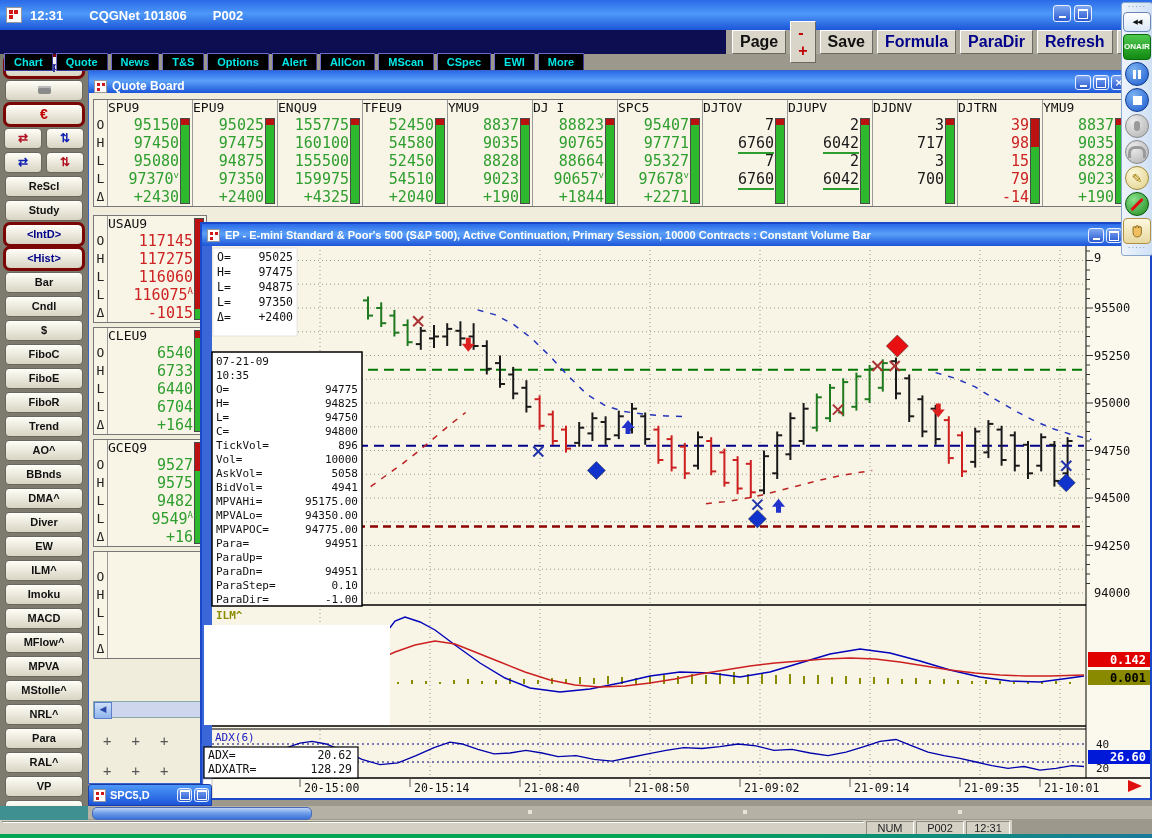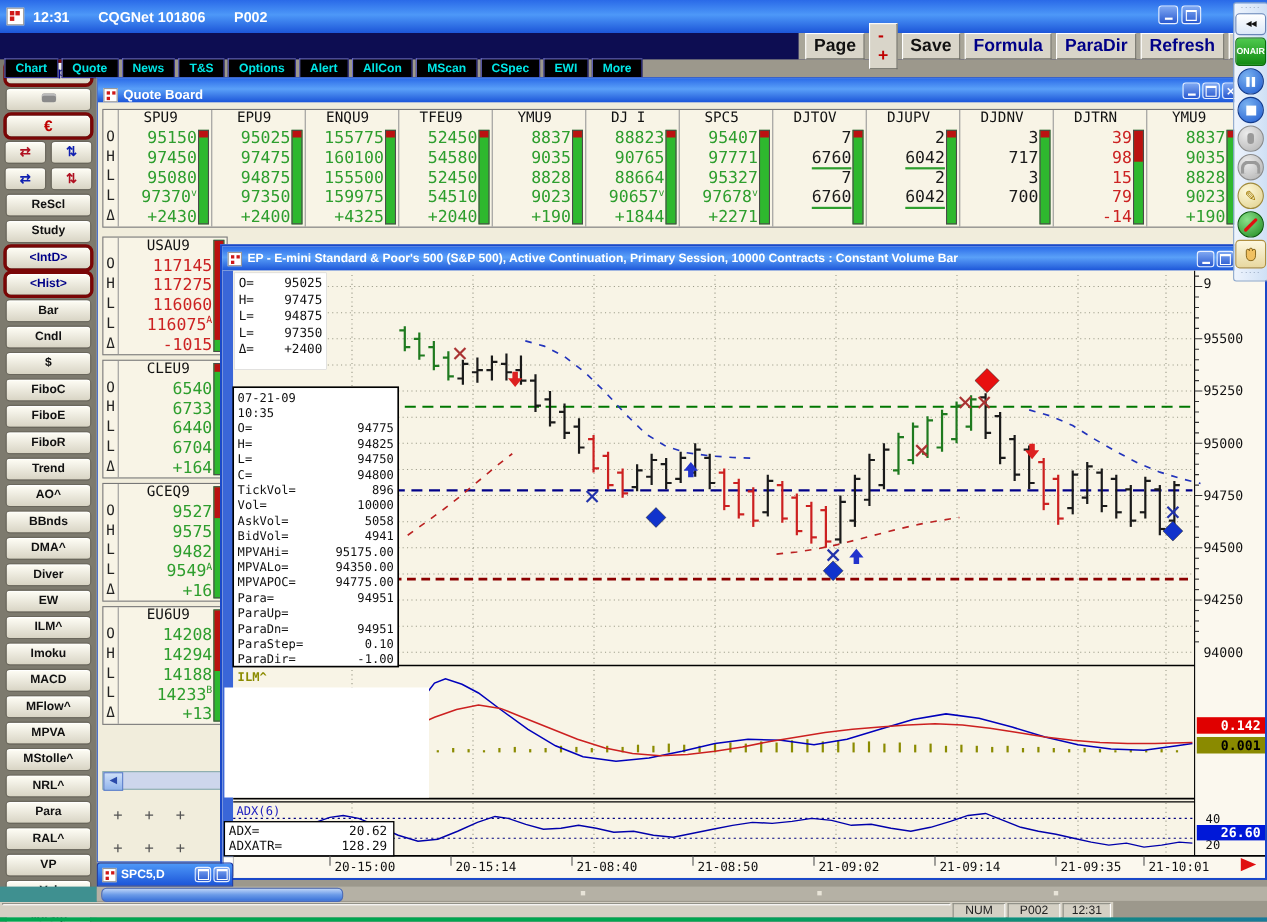--- a/index.html
+++ b/index.html
@@ -46,21 +46,21 @@
   .qtitle{height:22px;background:linear-gradient(#2a6ae8,#5aa0f8 45%,#1c55d8);display:flex;
     align-items:flex-end;color:#fff;font-weight:bold;font-size:12px;}
   .qtitle .winbtns2{position:absolute;right:6px;top:4px;display:flex;gap:2px;}
   .qtitle .wbtn{width:14px;height:13px;}
   .qgrid{position:absolute;left:4px;top:28px;display:flex;border:1px solid #777;background:#f8f4e6;}
   .rowlabels{width:13px;border-right:1px solid #999;font:13px "DejaVu Sans Mono",monospace;color:#222;
     display:flex;flex-direction:column;}
   .rowlabels i{font-style:normal;height:18px;line-height:18px;text-align:center;}
   .rowlabels i:first-child{height:16px;}
   .qcol{width:84px;border-right:1px solid #999;position:relative;}
-  .qsym{height:16px;line-height:16px;text-align:center;font:13px "DejaVu Sans Mono",monospace;
+  .qsym{height:16px;line-height:16px;font:13px "DejaVu Sans Mono",monospace;
     color:#111;padding-right:8px;}
   .qval{height:18px;line-height:18px;text-align:right;padding-right:13px;
     font:15px "DejaVu Sans Mono",monospace;white-space:nowrap;}
   .qval sup{font-size:9px;}
   .qval .u{border-bottom:2px solid #2e9e2e;}
   .green .qval{color:#2e9e2e;} .red .qval{color:#cc2222;} .black .qval{color:#1a1a1a;}
   .gauge{position:absolute;right:2px;top:18px;bottom:2px;width:8px;background:#2eb82e;border:1px solid #4a4a4a;}
   .gauge .rseg{background:#bb1111;width:100%;}
   .qleft{position:absolute;left:4px;top:144px;width:114px;}
   .qblock{border:1px solid #777;background:#f8f4e6;display:flex;position:relative;margin-bottom:4px;}
@@ -434,31 +434,20 @@
         </div>
       </div>
       <div class="qblock green">
         <div class="rowlabels">
           <i></i>
           <i>O</i>
           <i>H</i>
           <i>L</i>
           <i>L</i>
           <i>Δ</i>
-        </div>
-        <div class="qcol green col2" style="width: auto; border-right: none;">
-          <div class="qsym">EU6U9</div>
-          <div class="qval"><span>14208</span></div>
-          <div class="qval"><span>14294</span></div>
-          <div class="qval"><span>14188</span></div>
-          <div class="qval"><span>14233</span><sup>B</sup></div>
-          <div class="qval"><span>+13</span></div>
-          <div class="gauge">
-            <div class="rseg" style="height: 55%;"></div>
-          </div>
         </div>
       </div>
     </div>
   <div class="hscroll">
     <span class="arrow">◀</span>
   </div>
   <div class="plusrow" style="top:662px">
       <span>+</span>
       <span>+</span>
       <span>+</span>

